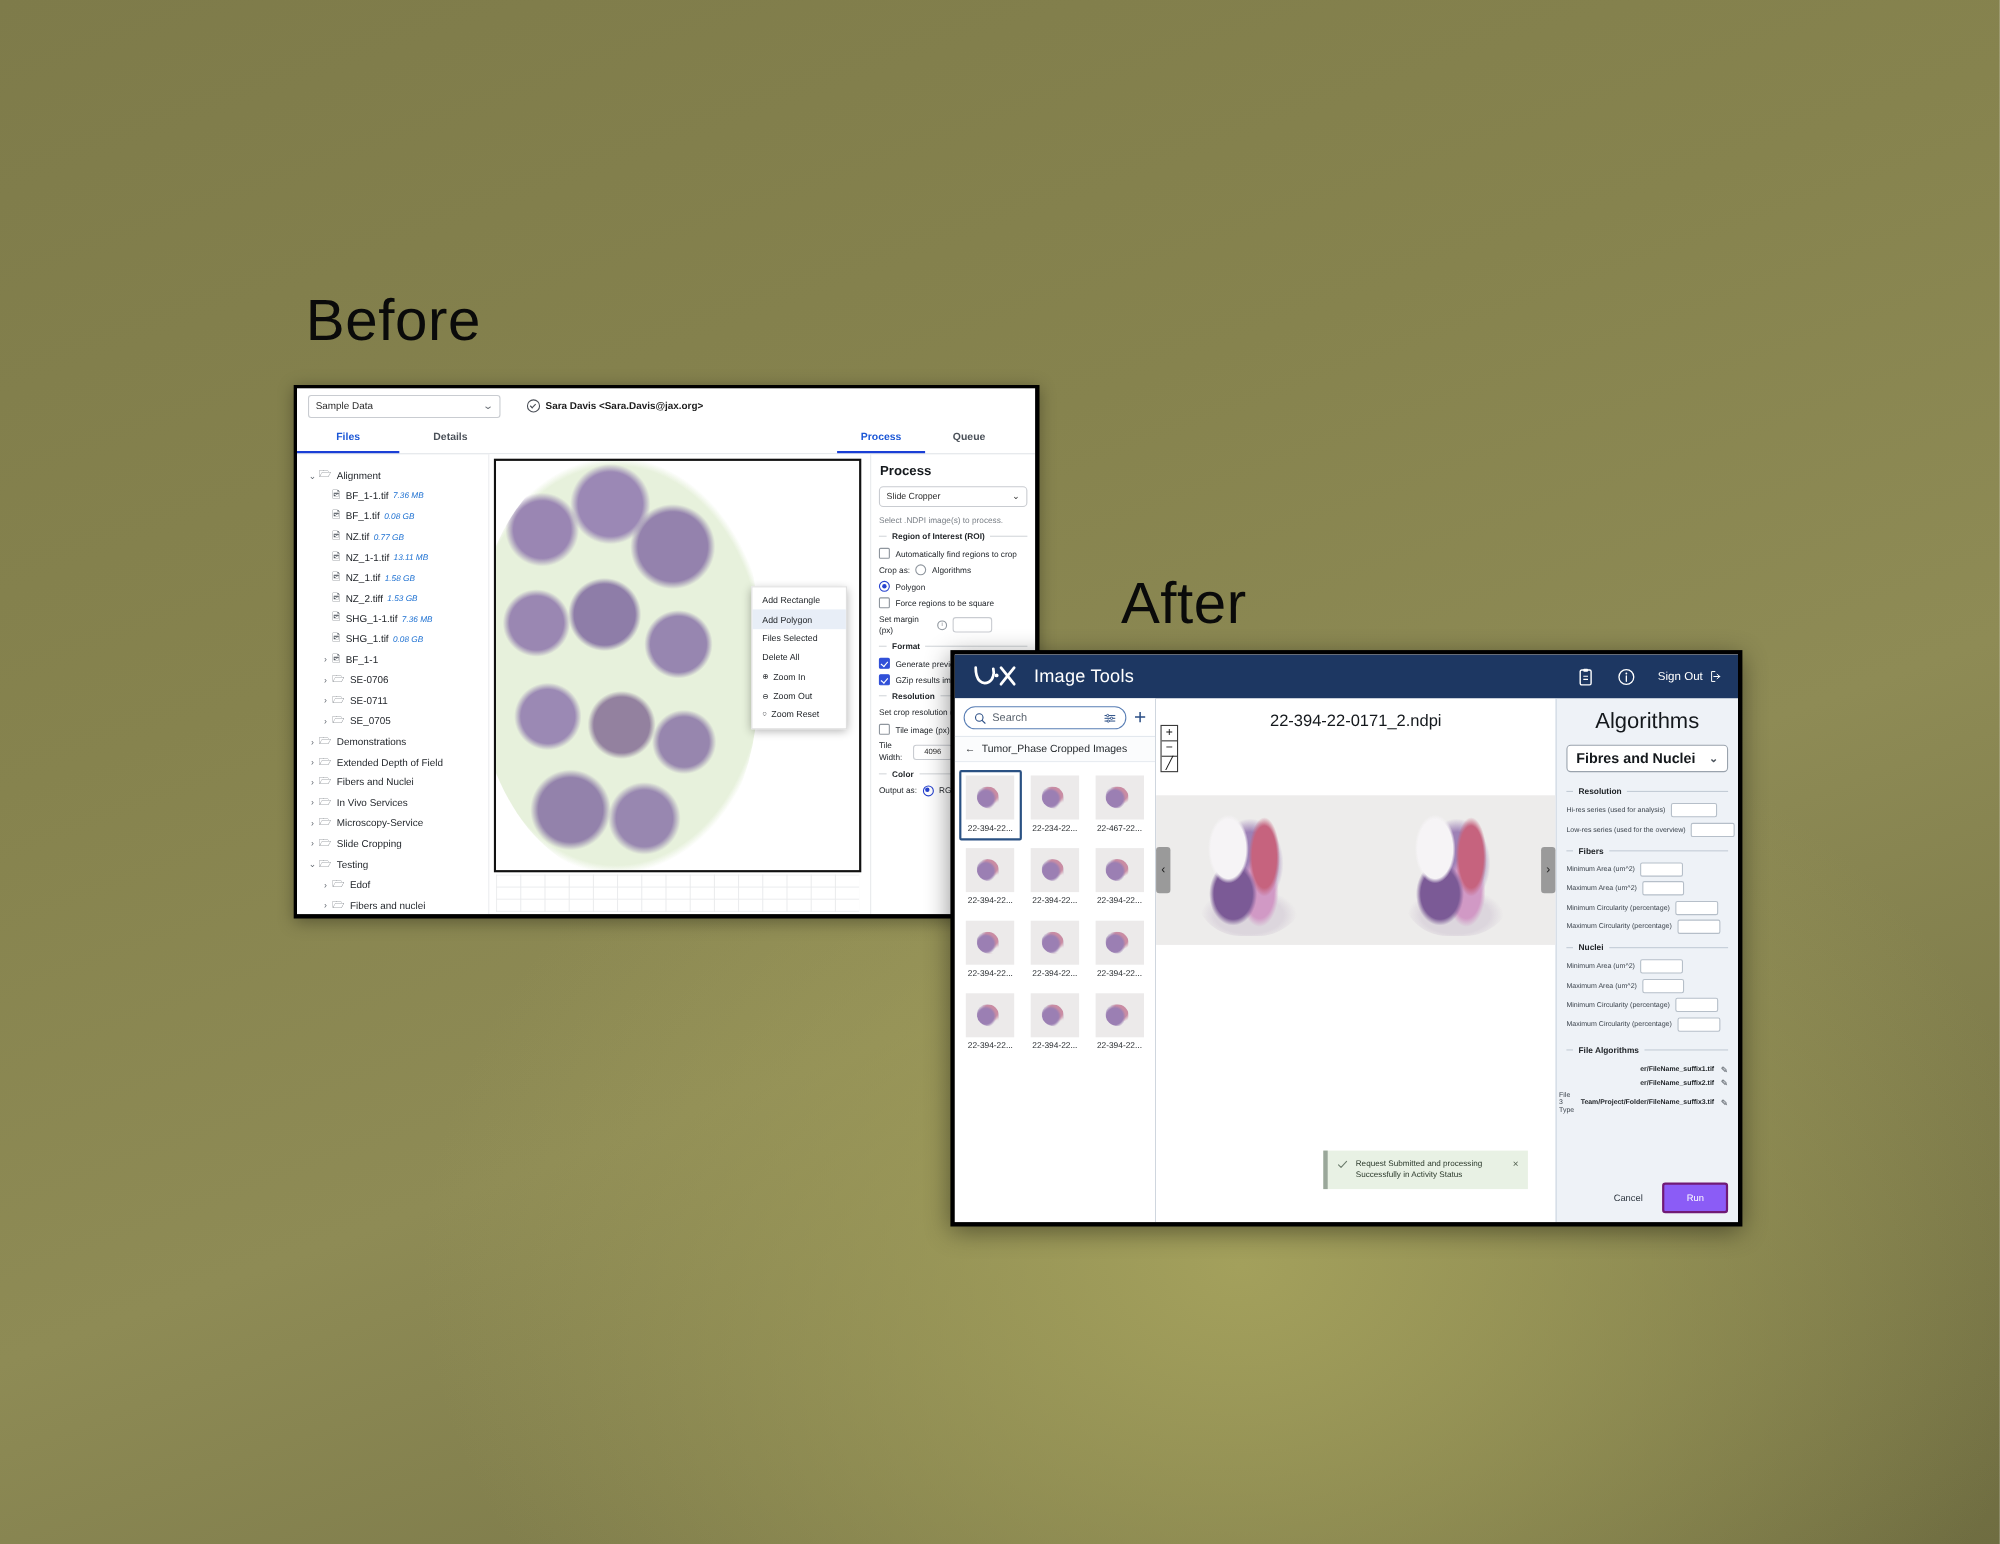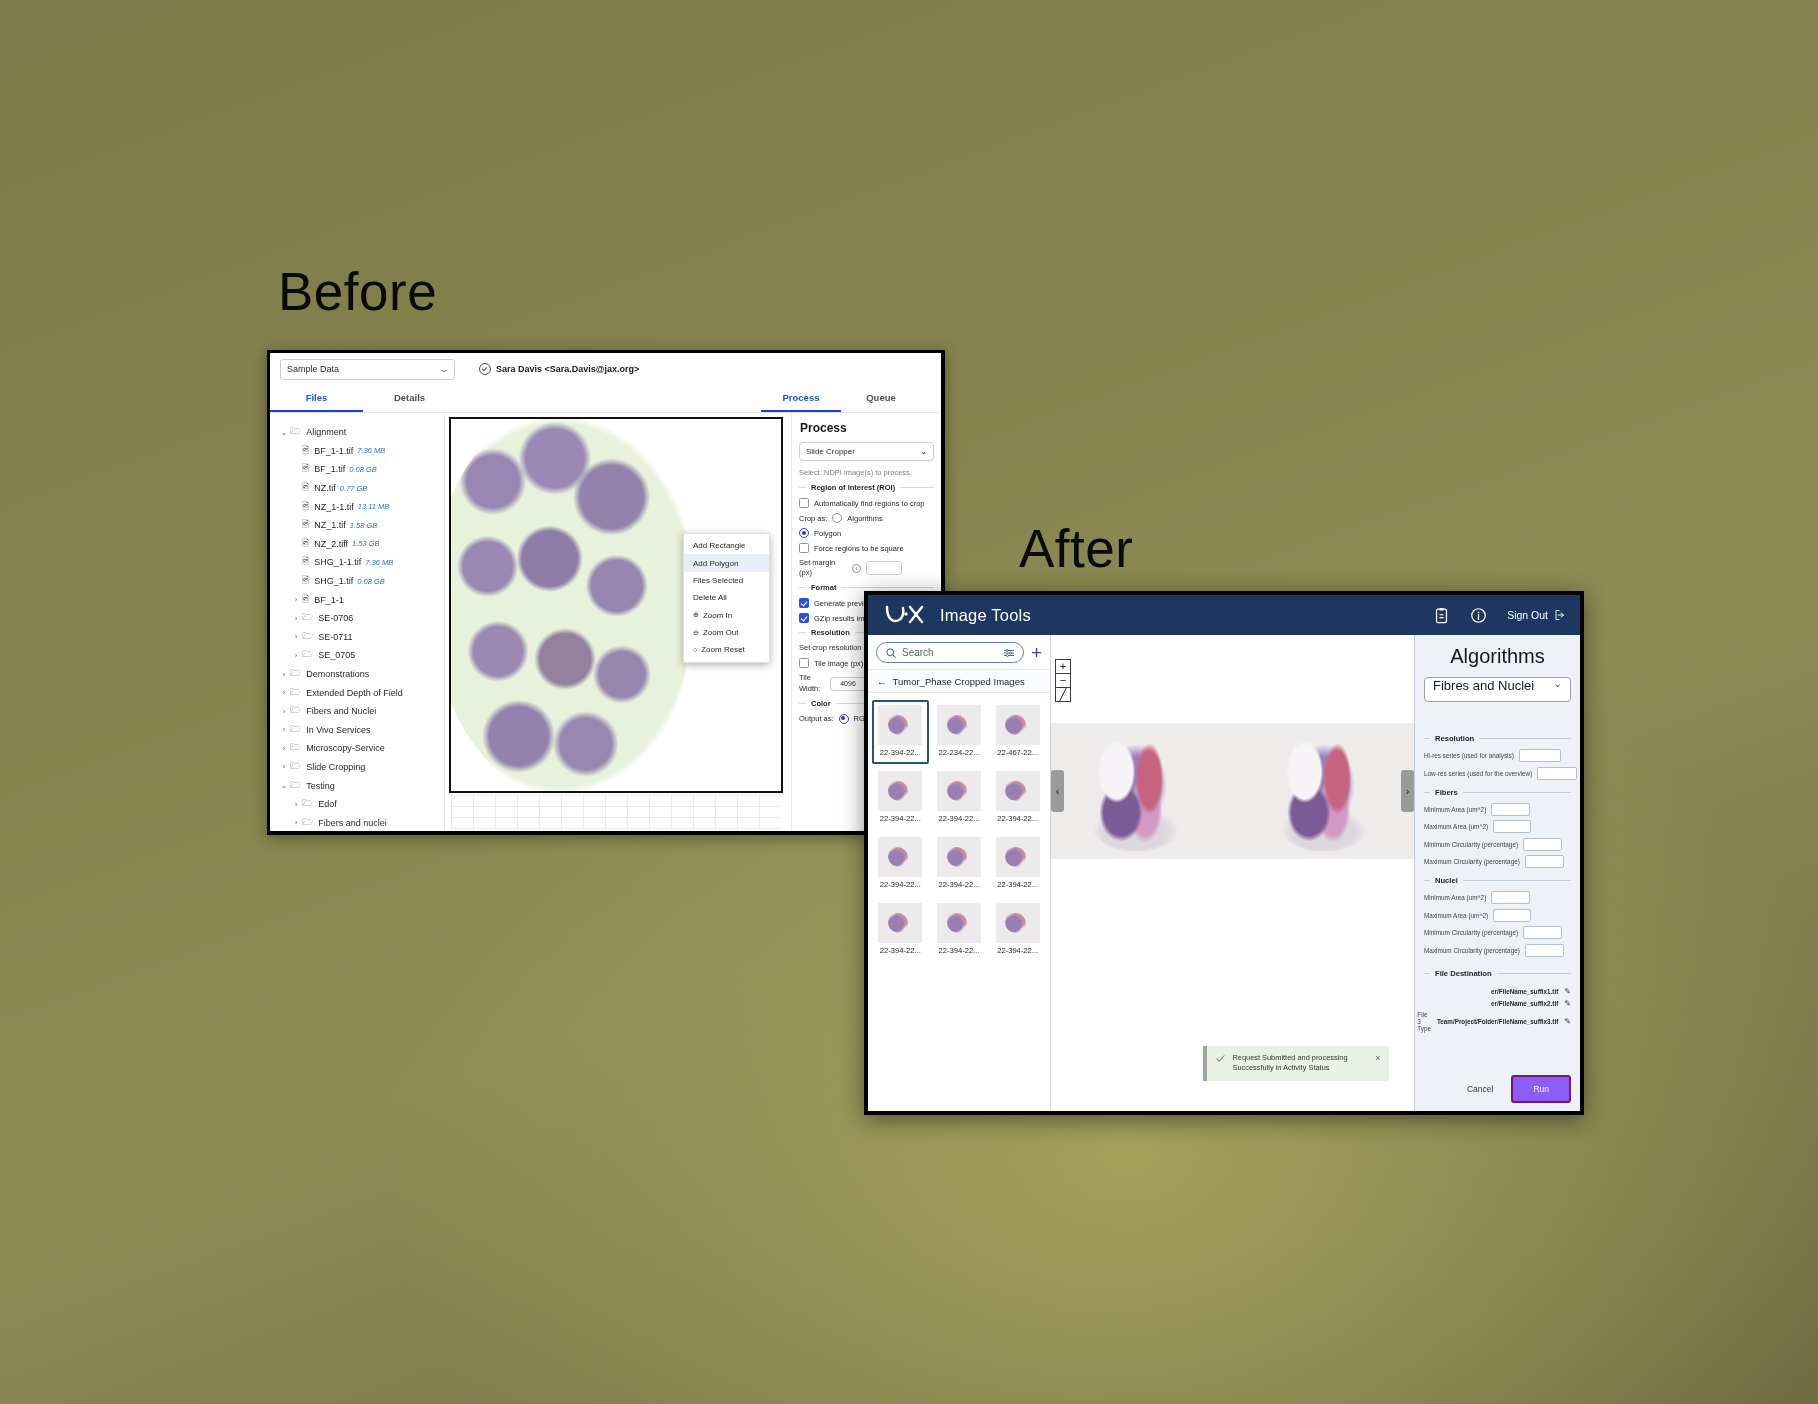--- a/index.html
+++ b/index.html
@@ -139,21 +139,21 @@
   .navArrow{position:absolute;top:50%;transform:translateY(-50%);width:13px;height:42px;background:#9a9a9a;color:#1a1a1a;
     display:flex;align-items:center;justify-content:center;font-size:11px;border-radius:3px;z-index:4;}
   #navL{left:0;}
   #navR{right:0;}
   .toast{position:absolute;left:calc(50% - 30px);bottom:30px;width:186px;background:#e8f1e4;border-left:4px solid #9aa79a;
     display:flex;align-items:flex-start;gap:7px;padding:7px 8px;box-sizing:border-box;z-index:6;}
   .toastTxt{font-size:7.4px;color:#2c3a2c;line-height:1.45;flex:1;}
   .toastX{font-size:9px;color:#52604f;}
   .aRight{width:166px;background:#eef2f7;border-left:1px solid #bfcbd9;padding:8px 9px;box-sizing:border-box;display:flex;flex-direction:column;}
   .algTitle{text-align:center;font-size:20px;color:#14181c;margin:2px 0 9px;font-weight:400;}
-  .algSel{height:25px;background:#fff;border:1px solid #9aa3ad;border-radius:4px;display:flex;align-items:flex-start;justify-content:space-between;padding:0 8px;font-size:13px;color:#14181c;box-sizing:border-box;margin-bottom:24px;}
+  .algSel{height:25px;background:#fff;border:1px solid #9aa3ad;border-radius:4px;display:flex;align-items:center;justify-content:space-between;padding:0 8px;font-size:13px;color:#14181c;box-sizing:border-box;margin-bottom:5px;font-weight:bold;}
   .sLeg{display:flex;align-items:center;gap:5px;font-weight:bold;font-size:7.6px;color:#1d2125;margin:8px 0 6px;}
   .sLeg:before{content:"";width:6px;height:1px;background:#c3ccd6;}
   .sLeg:after{content:"";flex:1;height:1px;background:#c3ccd6;}
   .fRow{display:flex;align-items:center;gap:5px;margin:4.5px 0;font-size:6.4px;color:#3c444d;white-space:nowrap;}
   .fIn{height:11px;border:1px solid #b6bfc9;border-radius:2px;background:#fff;flex:none;}
   .destRow{display:flex;align-items:center;gap:6px;margin:3px 0;font-size:6.3px;color:#1d2125;justify-content:flex-end;}
   .destRow b{font-weight:bold;}
   .pen{font-size:8px;color:#3a4149;}
   .aBtns{margin-top:auto;display:flex;justify-content:flex-end;align-items:center;gap:10px;padding-top:8px;}
   .btnCancel{font-size:8.5px;color:#2e3740;padding:4px 8px;}
@@ -516,20 +516,21 @@
               <div class="thumbLbl">22-394-22...</div>
             </div>
             <div class="thumb">
               <div class="thumbImg"></div>
               <div class="thumbLbl">22-394-22...</div>
             </div>
           </div>
       </div>
 
       <div class="aCenter">
+        <div class="aFname">22-394-22-0171_2.ndpi</div>
         <div class="zoomCtl">
           <div class="zBtn">+</div>
           <div class="zBtn">−</div>
           <div class="zBtn">╱</div>
         </div>
         <div class="viewer">
           <div class="specimen" id="spec1"></div>
           <div class="specimen" id="spec2"></div>
           <div class="navArrow" id="navL">‹</div>
           <div class="navArrow" id="navR">›</div>
@@ -594,21 +595,21 @@
             <div class="fRow">
               <span>Minimum Circularity (percentage)</span>
               <span class="fIn" style="width: 37px;"></span>
             </div>
             <div class="fRow">
               <span>Maximum Circularity (percentage)</span>
               <span class="fIn" style="width: 37px;"></span>
             </div>
           </div>
         <div class="sLeg">
-            <span>File Destination</span>
+            <span>File Algorithms</span>
           </div>
         <div id="dest-rows">
             <div class="destRow">
               <b>er/FileName_suffix1.tif</b>
               <span class="pen">✎</span>
             </div>
             <div class="destRow">
               <b>er/FileName_suffix2.tif</b>
               <span class="pen">✎</span>
             </div>

